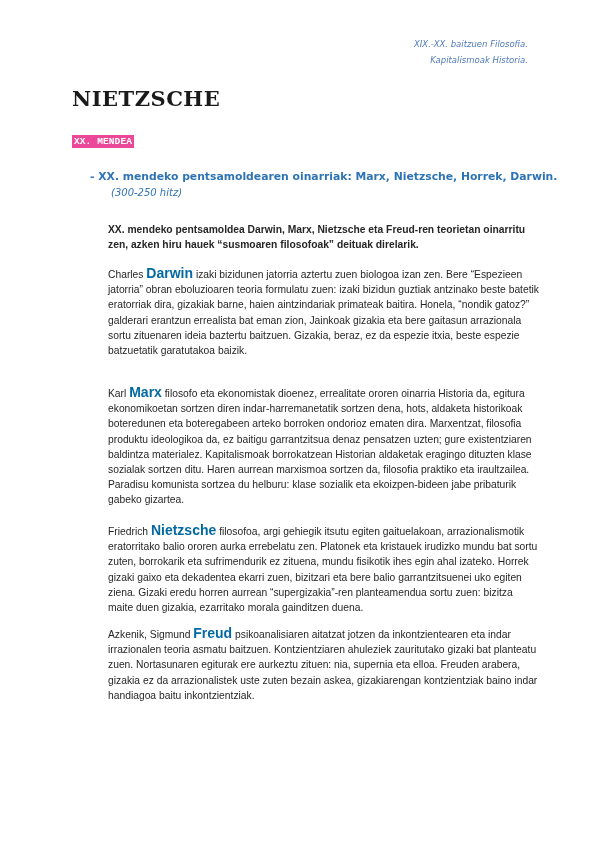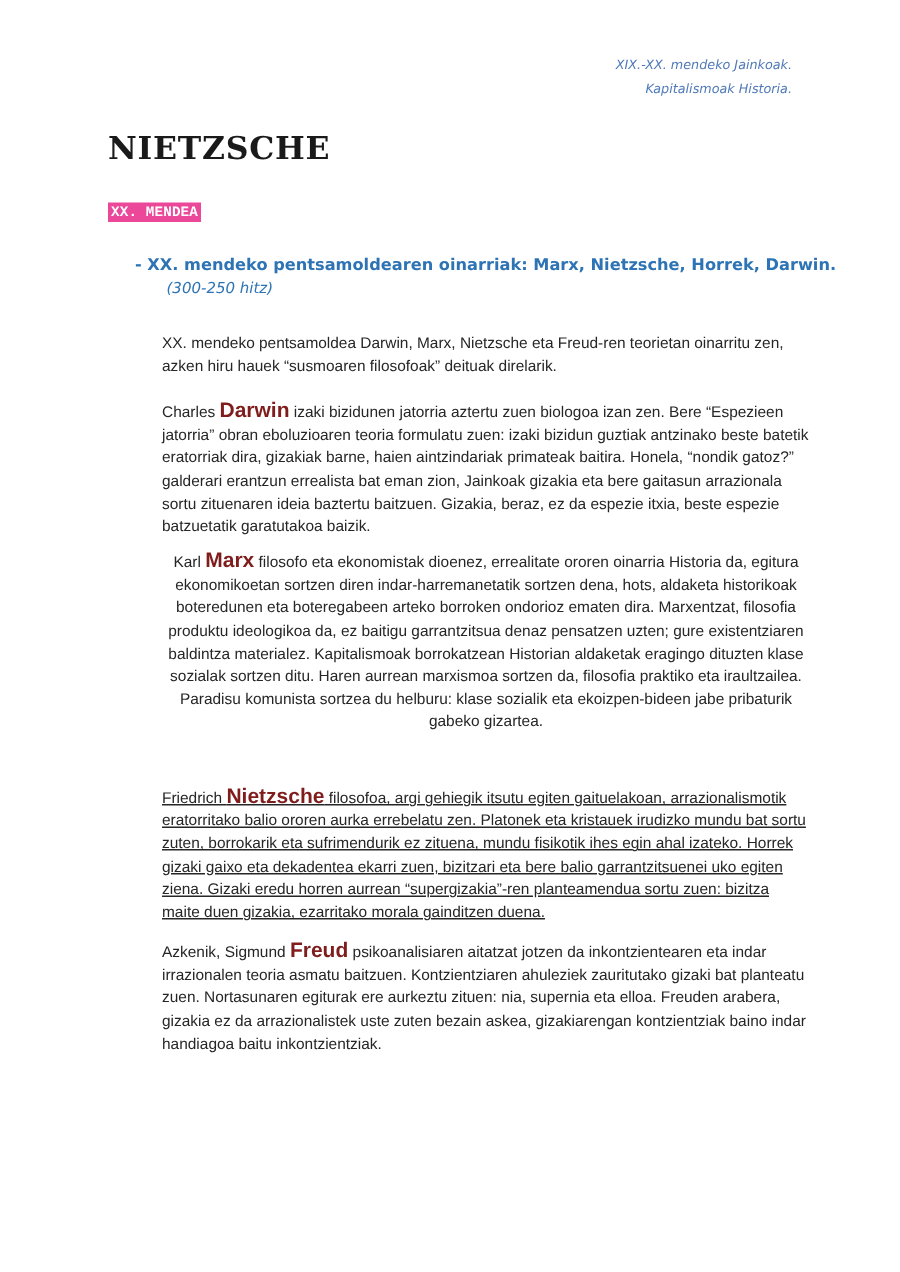--- a/index.html
+++ b/index.html
@@ -3,48 +3,48 @@
   <meta charset="utf-8">
   <style>
     html, body { margin: 0; padding: 0; background: #ffffff; }
     body { width: 600px; height: 848px; position: relative; overflow: hidden; font-family: "Liberation Sans", sans-serif; color: #222; }
     .header-right { position: absolute; right: 72px; top: 36px; text-align: right; font-family: "DejaVu Sans", sans-serif; font-style: italic; font-size: 8.5px; color: #4f79b8; line-height: 16px; }
     .title { position: absolute; left: 72px; top: 86px; font-family: "DejaVu Serif", serif; font-weight: bold; font-size: 21px; letter-spacing: 0.5px; color: #1a1a1a; }
     .badge { position: absolute; left: 72px; top: 135px; background: #ec4899; color: #ffffff; font-family: Liberation Mono, monospace; font-weight: bold; font-size: 9.5px; padding: 1px 2px; letter-spacing: 0.1px; }
     .question { position: absolute; left: 90px; top: 170px; font-family: "DejaVu Sans", sans-serif; font-weight: bold; font-size: 10.8px; color: #2e74b5; }
     .hint { position: absolute; left: 111px; top: 187px; font-family: "DejaVu Sans", sans-serif; font-style: italic; font-size: 10px; color: #2e74b5; }
     .para { position: absolute; left: 108px; width: 432px; font-size: 10.3px; line-height: 15.2px; color: #262626; }
-    .para .name { font-weight: bold; font-size: 14px; color: #7f1d1d; }
+    .para .name { font-weight: bold; font-size: 14px; color: #0369a1; }
   </style>
 </head>
 <body>
 
 <div class="header-right">
-  <div>XIX.-XX. mendeko Jainkoak.</div>
+  <div>XIX.-XX. baitzuen Filosofia.</div>
   <div>Kapitalismoak Historia.</div>
 </div>
 
 <div class="title">NIETZSCHE</div>
 
 <div class="badge">XX. MENDEA</div>
 
 <div class="question">- XX. mendeko pentsamoldearen oinarriak: Marx, Nietzsche, Horrek, Darwin.</div>
 <div class="hint">(300-250 hitz)</div>
 
-<div class="para" style="top:222px;">
+<div class="para" style="top:222px;font-weight:bold;">
   <span>XX. mendeko pentsamoldea Darwin, Marx, Nietzsche eta Freud-ren teorietan oinarritu zen, azken hiru hauek “susmoaren filosofoak” deituak direlarik.</span>
 </div>
 
 <div class="para" style="top:266px;">
   <span>Charles </span><span class="name">Darwin</span><span> izaki bizidunen jatorria aztertu zuen biologoa izan zen. Bere “Espezieen jatorria” obran eboluzioaren teoria formulatu zuen: izaki bizidun guztiak antzinako beste batetik eratorriak dira, gizakiak barne, haien aintzindariak primateak baitira. Honela, “nondik gatoz?” galderari erantzun errealista bat eman zion, Jainkoak gizakia eta bere gaitasun arrazionala sortu zituenaren ideia baztertu baitzuen. Gizakia, beraz, ez da espezie itxia, beste espezie batzuetatik garatutakoa baizik.</span>
 </div>
 
-<div class="para" style="top:366px;text-align:center;">
+<div class="para" style="top:385px;">
   <span>Karl </span><span class="name">Marx</span><span> filosofo eta ekonomistak dioenez, errealitate ororen oinarria Historia da, egitura ekonomikoetan sortzen diren indar-harremanetatik sortzen dena, hots, aldaketa historikoak boteredunen eta boteregabeen arteko borroken ondorioz ematen dira. Marxentzat, filosofia produktu ideologikoa da, ez baitigu garrantzitsua denaz pensatzen uzten; gure existentziaren baldintza materialez. Kapitalismoak borrokatzean Historian aldaketak eragingo dituzten klase sozialak sortzen ditu. Haren aurrean marxismoa sortzen da, filosofia praktiko eta iraultzailea. Paradisu komunista sortzea du helburu: klase sozialik eta ekoizpen-bideen jabe pribaturik gabeko gizartea.</span>
 </div>
 
-<div class="para" style="top:523px;text-decoration:underline;">
+<div class="para" style="top:523px;">
   <span>Friedrich </span><span class="name">Nietzsche</span><span> filosofoa, argi gehiegik itsutu egiten gaituelakoan, arrazionalismotik eratorritako balio ororen aurka errebelatu zen. Platonek eta kristauek irudizko mundu bat sortu zuten, borrokarik eta sufrimendurik ez zituena, mundu fisikotik ihes egin ahal izateko. Horrek gizaki gaixo eta dekadentea ekarri zuen, bizitzari eta bere balio garrantzitsuenei uko egiten ziena. Gizaki eredu horren aurrean “supergizakia”-ren planteamendua sortu zuen: bizitza maite duen gizakia, ezarritako morala gainditzen duena.</span>
 </div>
 
 <div class="para" style="top:626px;">
   <span>Azkenik, Sigmund </span><span class="name">Freud</span><span> psikoanalisiaren aitatzat jotzen da inkontzientearen eta indar irrazionalen teoria asmatu baitzuen. Kontzientziaren ahuleziek zauritutako gizaki bat planteatu zuen. Nortasunaren egiturak ere aurkeztu zituen: nia, supernia eta elloa. Freuden arabera, gizakia ez da arrazionalistek uste zuten bezain askea, gizakiarengan kontzientziak baino indar handiagoa baitu inkontzientziak.</span>
 </div>
 
 </body></html>

